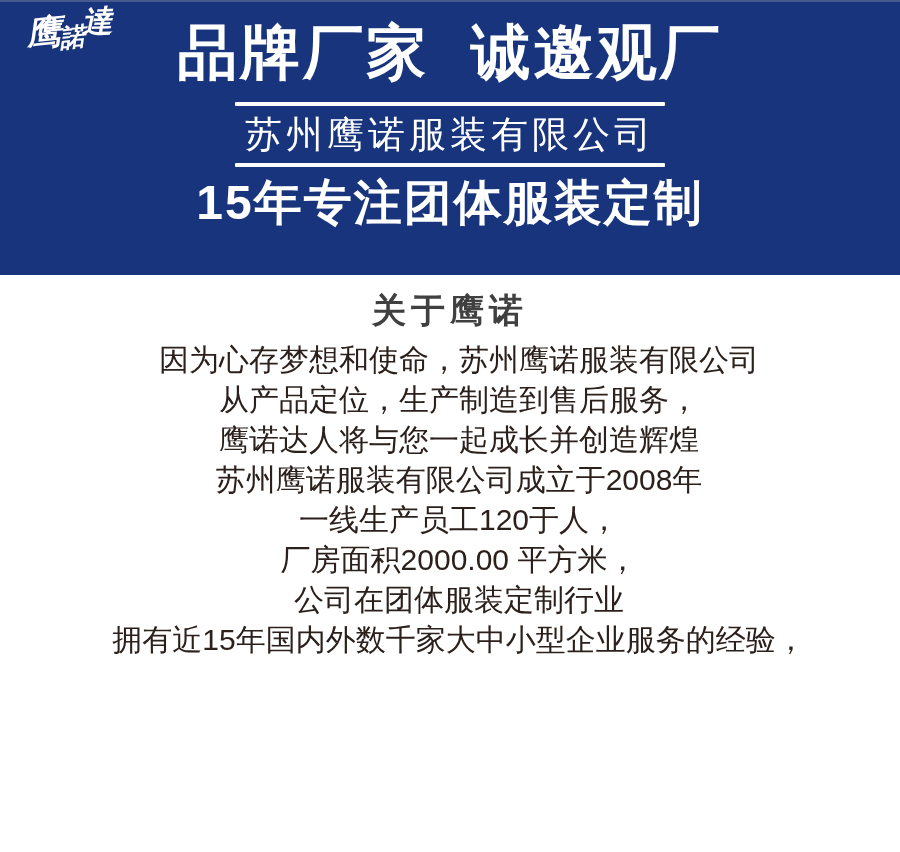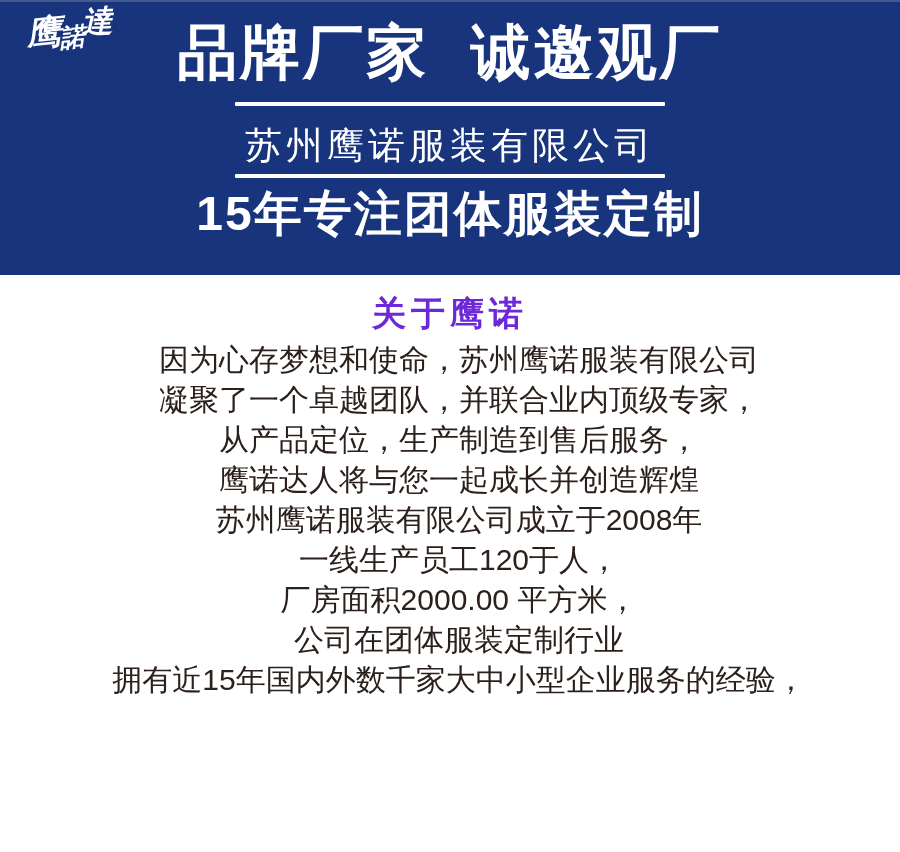--- a/index.html
+++ b/index.html
@@ -58,21 +58,21 @@
   }
   .rule {
     width: 430px;
     height: 4px;
     background: #ffffff;
     margin: 14px auto 0 auto;
     border-radius: 1px;
   }
   .rule.lower { margin-top: 6px; }
   .banner-company {
-    margin-top: 18px;
+    margin-top: 7px;
     font-size: 37px;
     font-weight: normal;
     line-height: 44px;
     letter-spacing: 4px;
     white-space: nowrap;
   }
   .banner-subtitle {
     margin-top: 8px;
     font-size: 48px;
     font-weight: bold;
@@ -84,21 +84,22 @@
   .about {
     text-align: center;
     color: #2b201b;
   }
   .about-heading {
     margin-top: 18px;
     font-size: 34px;
     font-weight: bold;
     line-height: 40px;
     letter-spacing: 5px;
-    color: #6d28d9;
+    color: #404040;
+    font-family: Liberation Mono, monospace;
   }
   .about-body {
     margin-top: 7px;
     padding-left: 18px;
   }
   .about-line {
     font-size: 30px;
     line-height: 40px;
     font-weight: normal;
     white-space: nowrap;
@@ -125,21 +126,20 @@
 
     <div class="rule lower"></div>
 
     <div class="banner-subtitle">15年专注团体服装定制</div>
   </div>
 
   <div class="about">
     <div class="about-heading">关于鹰诺</div>
     <div class="about-body">
       <div class="about-line">因为心存梦想和使命，苏州鹰诺服装有限公司</div>
-      <div class="about-line">凝聚了一个卓越团队，并联合业内顶级专家，</div>
       <div class="about-line">从产品定位，生产制造到售后服务，</div>
       <div class="about-line">鹰诺达人将与您一起成长并创造辉煌</div>
       <div class="about-line">苏州鹰诺服装有限公司成立于2008年</div>
       <div class="about-line">一线生产员工120于人，</div>
       <div class="about-line">厂房面积2000.00 平方米，</div>
       <div class="about-line">公司在团体服装定制行业</div>
       <div class="about-line">拥有近15年国内外数千家大中小型企业服务的经验，</div>
     </div>
   </div>
 

